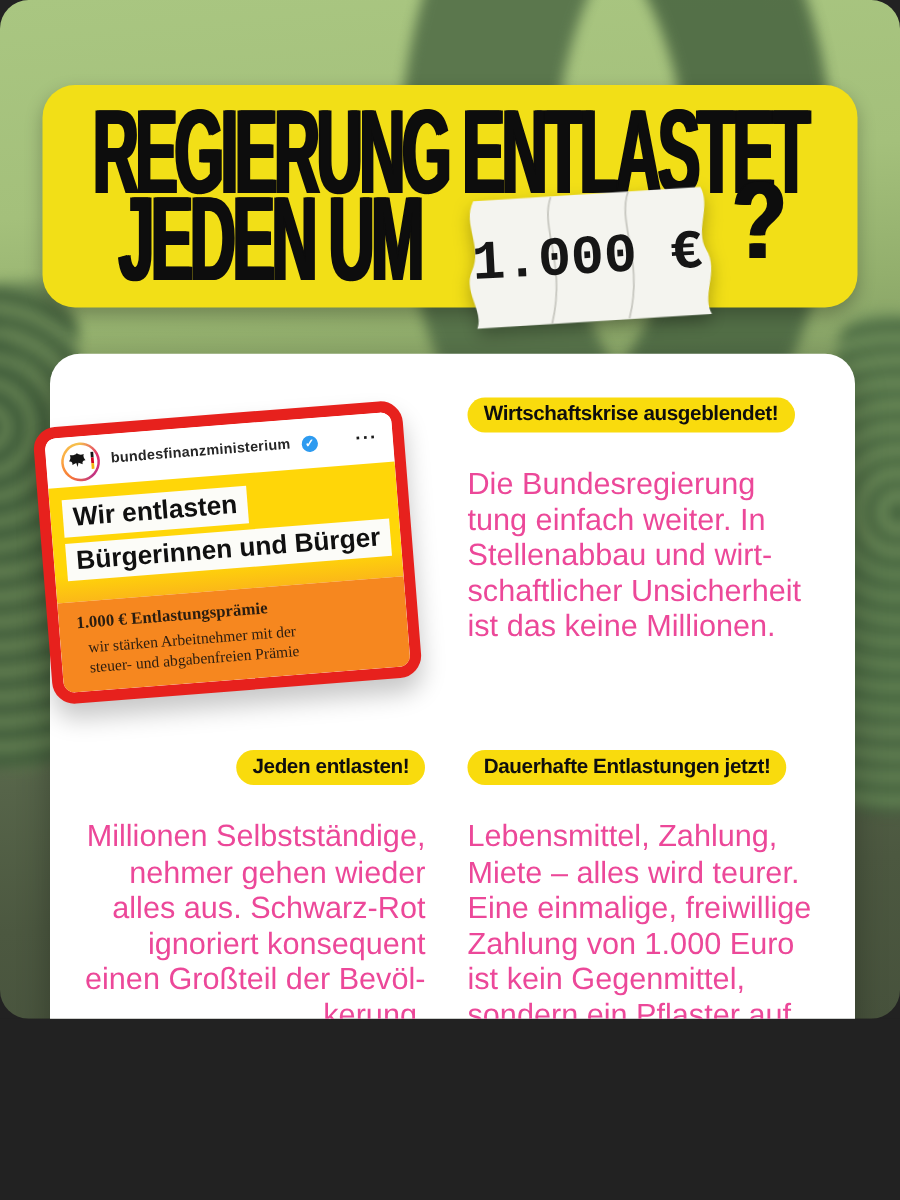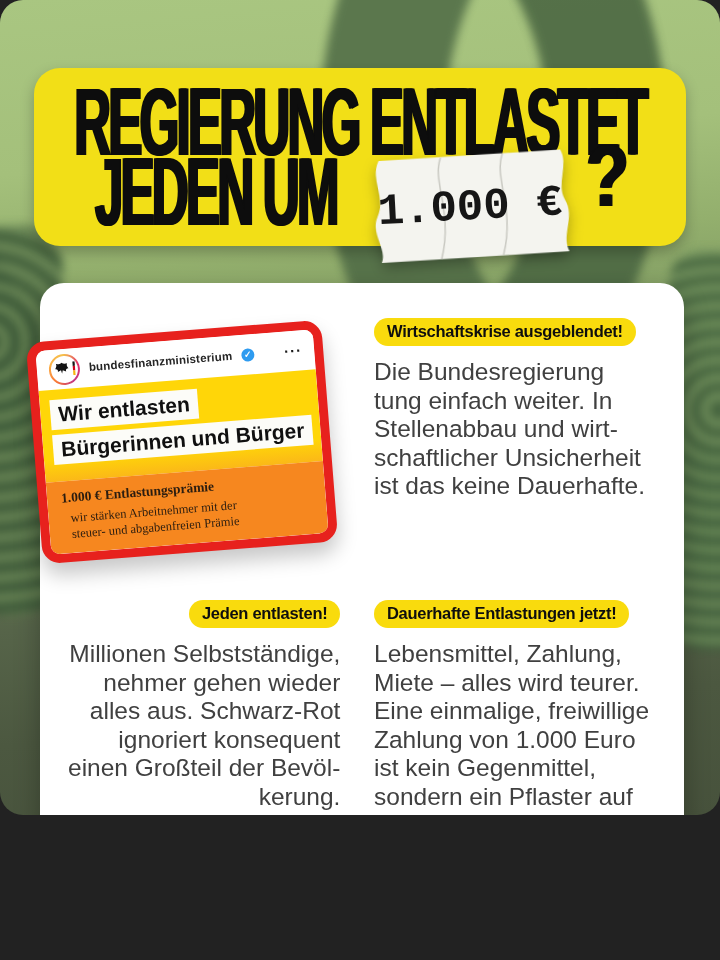--- a/index.html
+++ b/index.html
@@ -58,21 +58,21 @@
   .strip{display:table;background:#fcfcf8;margin:0 0 5px 10px;padding:2px 8px 3px;
           font-size:21px;line-height:25px;font-weight:bold;color:#101010;}
   .embed-orange{height:72px;background:#F6871F;padding:9px 14px 0;box-sizing:border-box;
           font-family:"Liberation Serif",serif;color:#2b1d10;}
   .embed-sub{font-size:13.5px;font-weight:bold;}
   .embed-body{font-size:12.5px;line-height:16px;margin-top:4px;padding-left:8px;}
 
   
   .badge{display:inline-block;background:#F9DB0D;color:#0e0e0e;font-weight:bold;
          font-size:16.5px;line-height:17px;letter-spacing:-.3px;padding:5px 13px 6px;border-radius:16px;}
-  .para{margin-top:12px;font-size:24.5px;line-height:28.5px;color:#404040;}
+  .para{margin-top:28px;font-size:24.5px;line-height:28.5px;color:#ec4899;}
   .para div{white-space:nowrap;}
   .sec{position:absolute;}
   .sec-tr{left:334px;top:35px;}
   .sec-bl{left:28px;top:317px;text-align:right;}
   .sec-br{left:334px;top:317px;}
 </style>
 </head>
 <body>
 
 <div class="stage">
@@ -133,21 +133,21 @@
       </div>
     </div>
 
     <div class="sec sec-tr">
       <span class="badge">Wirtschaftskrise ausgeblendet!</span>
       <div class="para">
         <div>Die Bundesregierung</div>
         <div>tung einfach weiter. In</div>
         <div>Stellenabbau und wirt-</div>
         <div>schaftlicher Unsicherheit</div>
-        <div>ist das keine Dauerhafte.</div>
+        <div>ist das keine Millionen.</div>
       </div>
     </div>
 
     <div class="sec sec-bl">
       <span class="badge">Jeden entlasten!</span>
       <div class="para">
         <div>Millionen Selbstständige,</div>
         <div>nehmer gehen wieder</div>
         <div>alles aus. Schwarz-Rot</div>
         <div>ignoriert konsequent</div>

